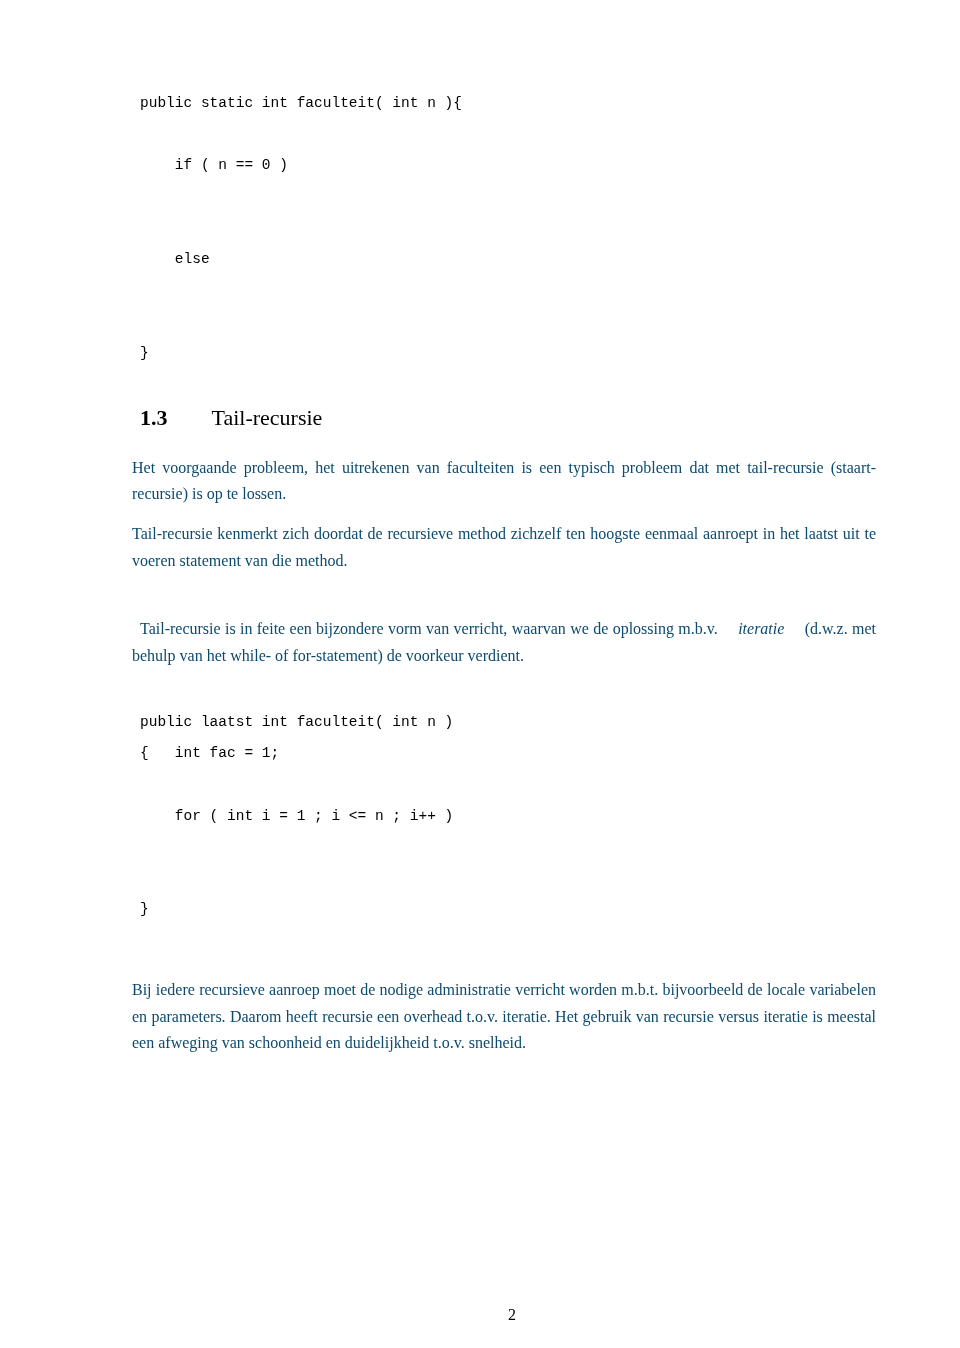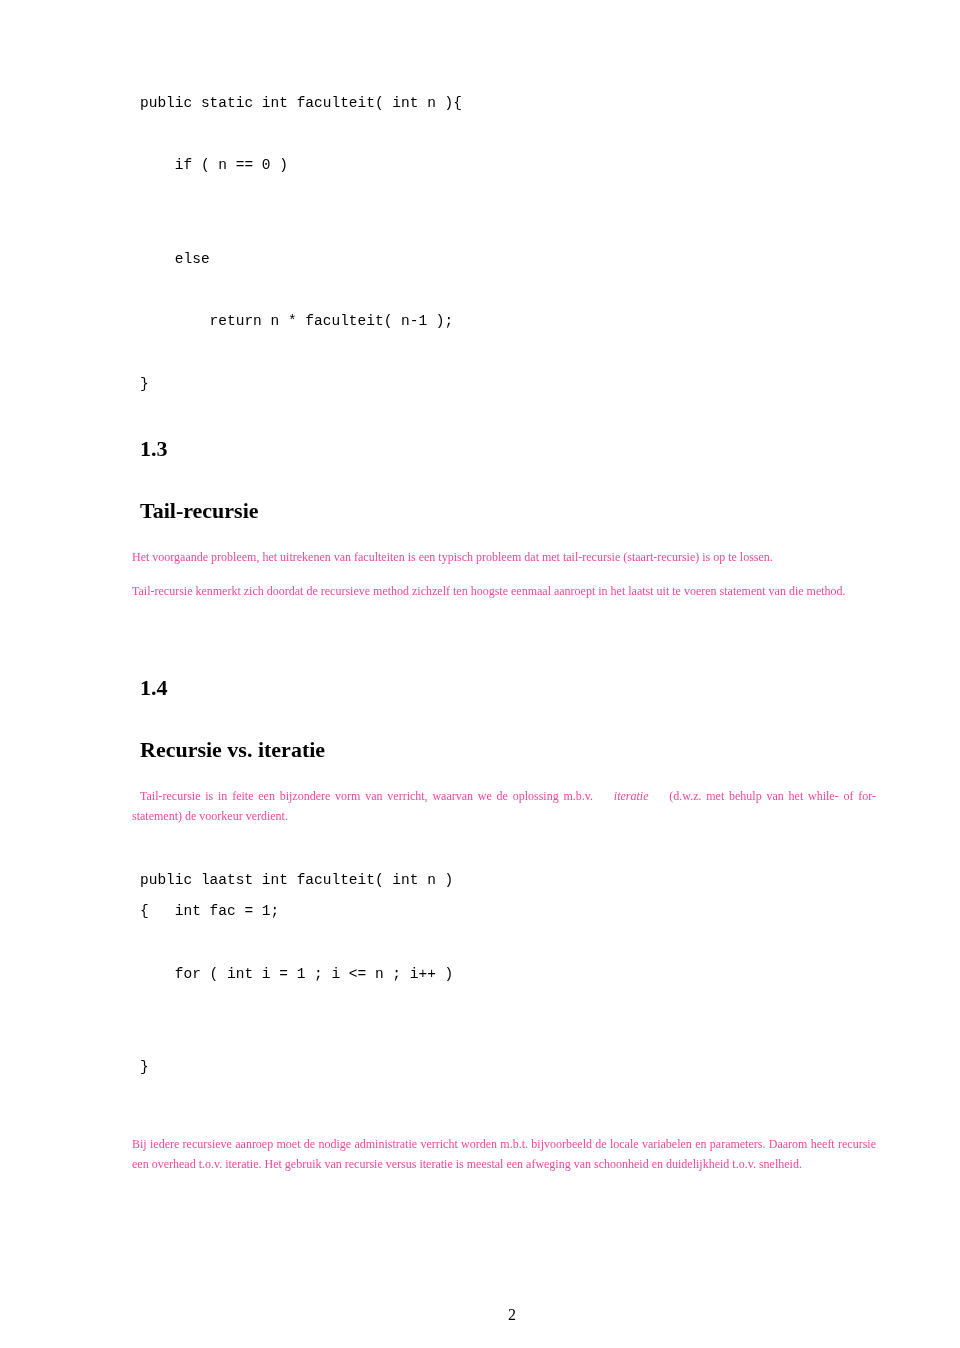--- a/index.html
+++ b/index.html
@@ -39,40 +39,39 @@
       white-space: pre;
     }
 
     .section-heading {
       font-size: 22px;
       font-weight: bold;
       margin-bottom: 16px;
       margin-top: 32px;
       display: flex;
       align-items: baseline;
-      gap: 20px;
-      flex-direction: column;
+      gap: 28px;
     }
 
     .section-number {
       font-size: 22px;
       font-weight: bold;
     }
 
     .section-title {
       font-size: 22px;
-      font-weight: bold;
+      font-weight: normal;
     }
 
     .body-text {
-      font-size: 12px;
+      font-size: 16px;
       line-height: 1.65;
       text-align: justify;
       margin-bottom: 14px;
-      color: #ec4899;
+      color: #0c4a6e;
     }
 
     .italic {
       font-style: italic;
     }
 
     .page-number {
       position: absolute;
       bottom: 40px;
       left: 50%;
@@ -91,41 +90,36 @@
 <div class="page">
 
   <div class="code-block">
     <span class="code-line">public static int faculteit( int n ){</span>
     <span class="code-line">&nbsp;</span>
     <span class="code-line">    if ( n == 0 )</span>
     <span class="code-line">&nbsp;</span>
     <span class="code-line">&nbsp;</span>
     <span class="code-line">    else</span>
     <span class="code-line">&nbsp;</span>
-    <span class="code-line">        return n * faculteit( n-1 );</span>
     <span class="code-line">&nbsp;</span>
     <span class="code-line">}</span>
   </div>
 
   <div class="section-heading">
     <span class="section-number">1.3</span>
     <span class="section-title">Tail-recursie</span>
   </div>
 
   <p class="body-text">Het voorgaande probleem, het uitrekenen van faculteiten is een typisch probleem dat met tail-recursie (staart-recursie) is op te lossen.</p>
 
   <p class="body-text">Tail-recursie kenmerkt zich doordat de recursieve method zichzelf ten hoogste eenmaal aanroept in het laatst uit te voeren statement van die method.</p>
 
 
   <div class="spacing-block"></div>
 
-  <div class="section-heading">
-    <span class="section-number">1.4</span>
-    <span class="section-title">Recursie vs. iteratie</span>
-  </div>
 
   <p class="body-text">
     <span>Tail-recursie is in feite een bijzondere vorm van verricht, waarvan we de oplossing m.b.v.</span>
     <span class="italic">iteratie</span>
     <span>(d.w.z. met behulp van het while- of for-statement) de voorkeur verdient.</span>
   </p>
 
   <div class="spacing-block"></div>
 
   <div class="code-block">

